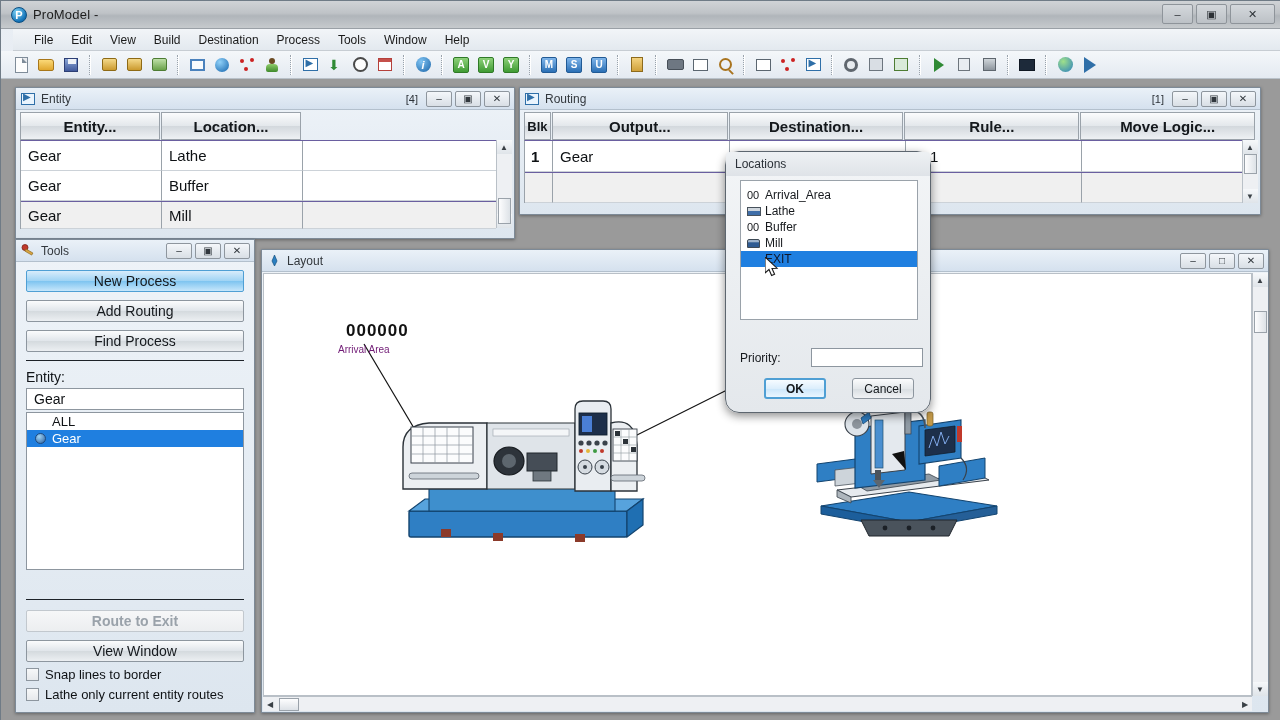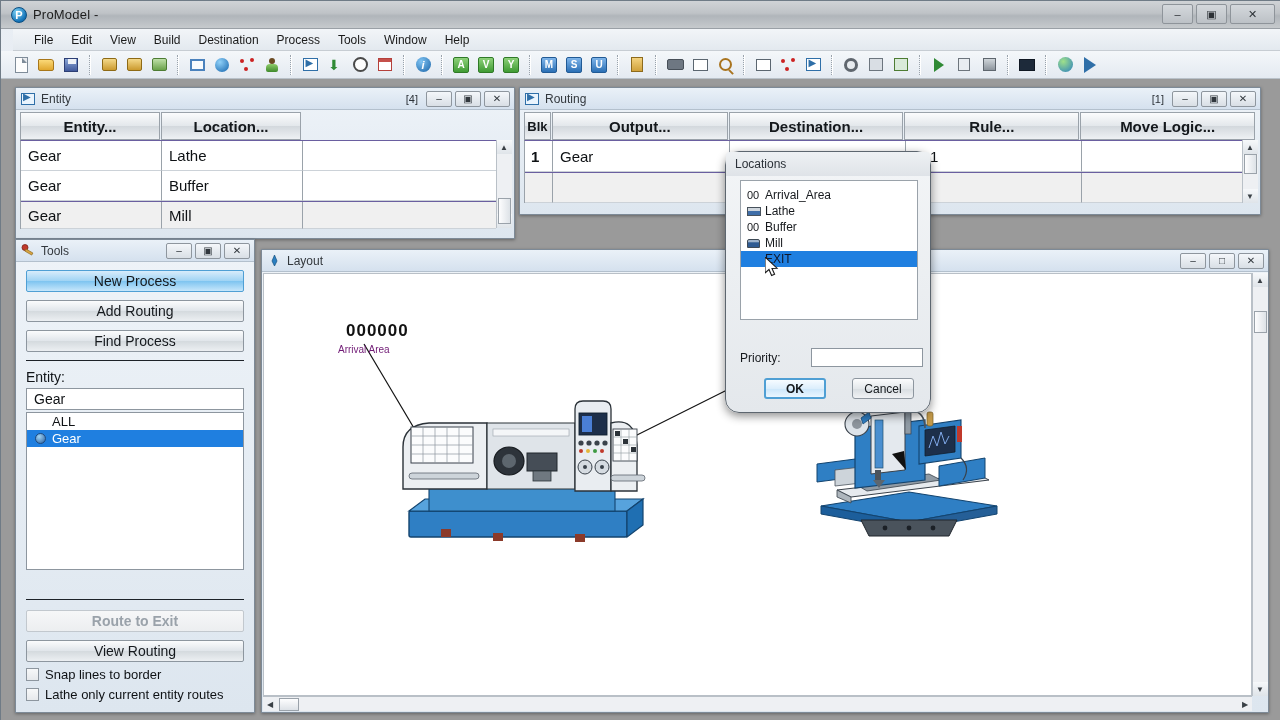--- a/index.html
+++ b/index.html
@@ -566,21 +566,21 @@
               <span style="width:11px;height:11px;border-radius:50%;background:radial-gradient(circle at 35% 30%,#9fd3f4,#2a5f9e);display:block;border:1px solid #1f4a7d"></span>
             </span>
             <span>Gear</span>
           </div>
         </div>
       </div>
 
       <div style="position:absolute;left:10px;bottom:10px;right:10px;">
         <div class="hr-sep" style="margin-bottom:10px"></div>
         <div class="tools-btn disabled">Route to Exit</div>
-        <div class="tools-btn" style="margin-bottom:4px">View Routing</div>
+        <div class="tools-btn" style="margin-bottom:4px">View Window</div>
         <div class="chk-row">
           <span class="chk"></span>
           <span>Snap lines to border</span>
         </div>
         <div class="chk-row">
           <span class="chk"></span>
           <span>Lathe only current entity routes</span>
         </div>
       </div>
     </div>

